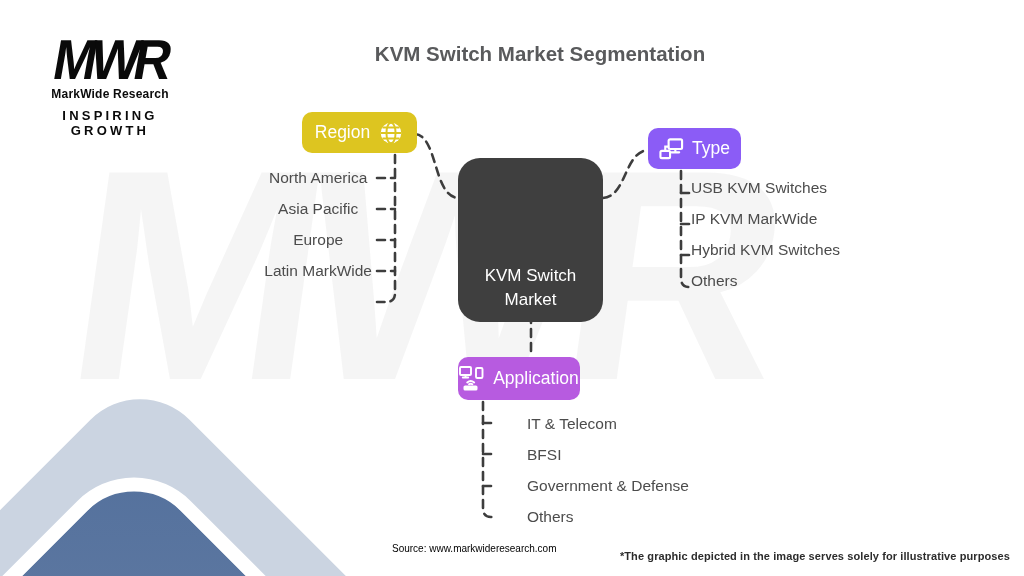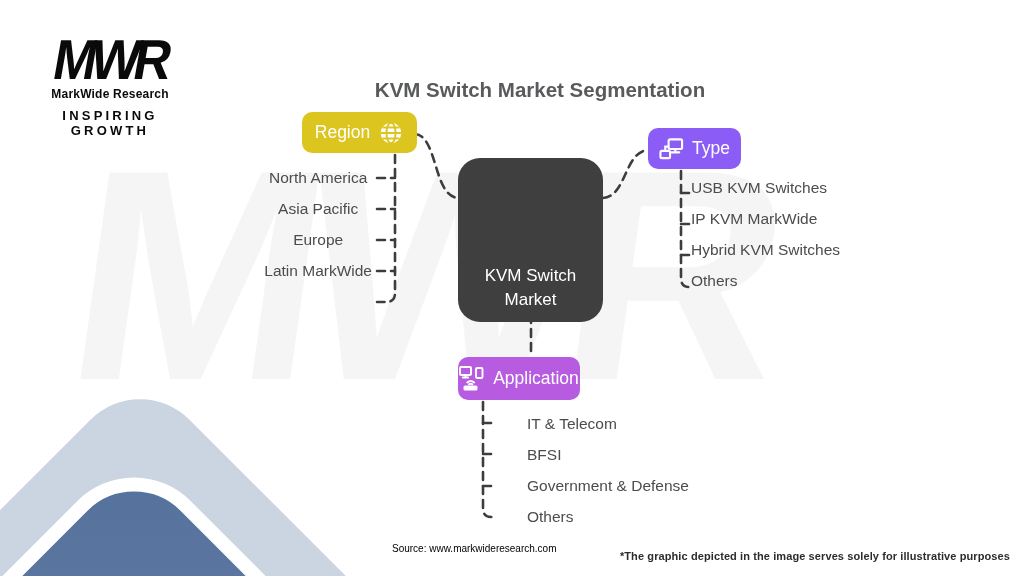--- a/index.html
+++ b/index.html
@@ -33,21 +33,21 @@
   .logo-mark {
     font-size:52px; font-weight:900; line-height:0.95; color:#0a0a0a;
     letter-spacing:-6px; transform:skewX(-10deg) scaleY(1.08); display:block;
   }
   .logo-name { font-size:12px; font-weight:800; color:#0a0a0a; margin-top:2px; letter-spacing:0.2px; }
   .logo-tagline { font-size:13px; font-weight:700; color:#0a0a0a; letter-spacing:3.2px; margin-top:7px; }
 
   
   .title {
     position:absolute; left:280px; top:42px; width:520px; text-align:center;
-    font-size:20.5px; font-weight:700; color:#595a5c; z-index:3;margin-top:36px;
+    font-size:20.5px; font-weight:700; color:#595a5c; z-index:3;
   }
 
   
   .connectors { position:absolute; left:0; top:0; z-index:2; }
   .connectors path { fill:none; stroke:#3d3d3d; stroke-width:2.6; stroke-linecap:round; stroke-dasharray:8 6; }
 
   
   .node {
     position:absolute; display:flex; align-items:center; justify-content:center;
     gap:8px; color:#ffffff; border-radius:10px; z-index:3; font-weight:400;

